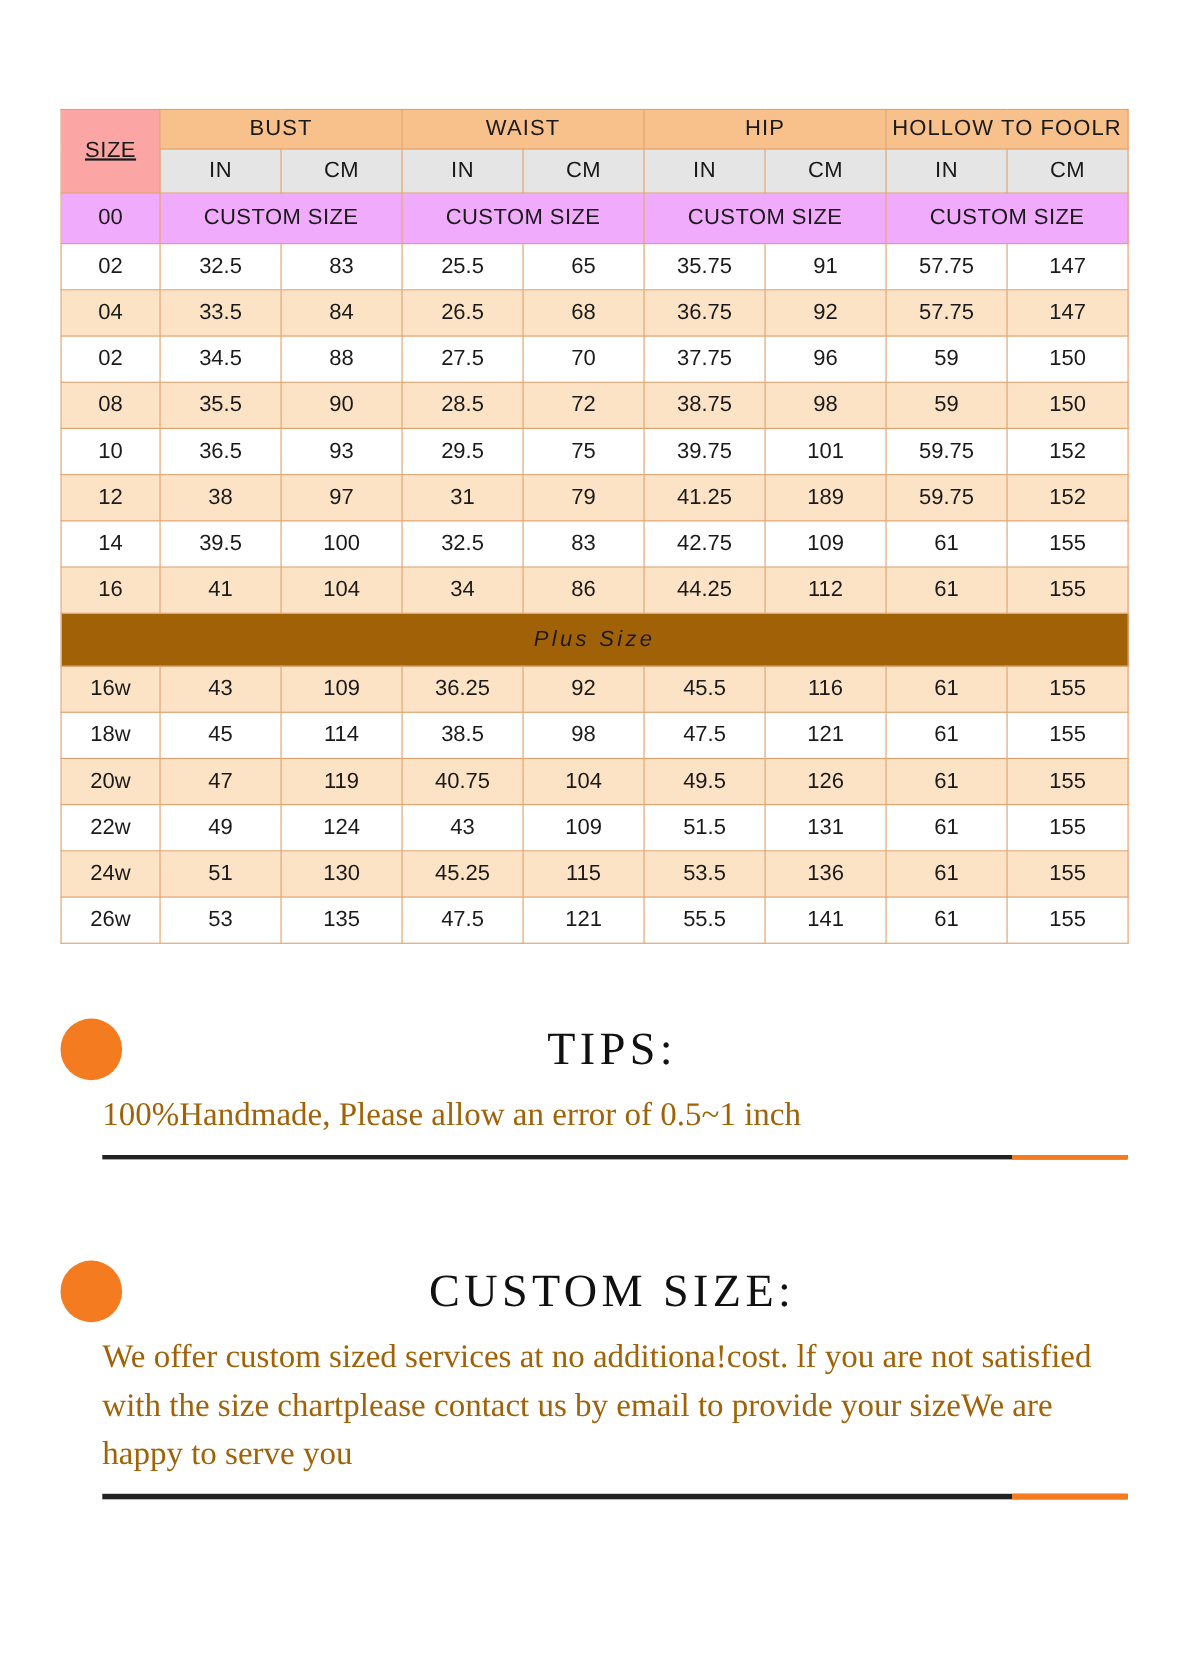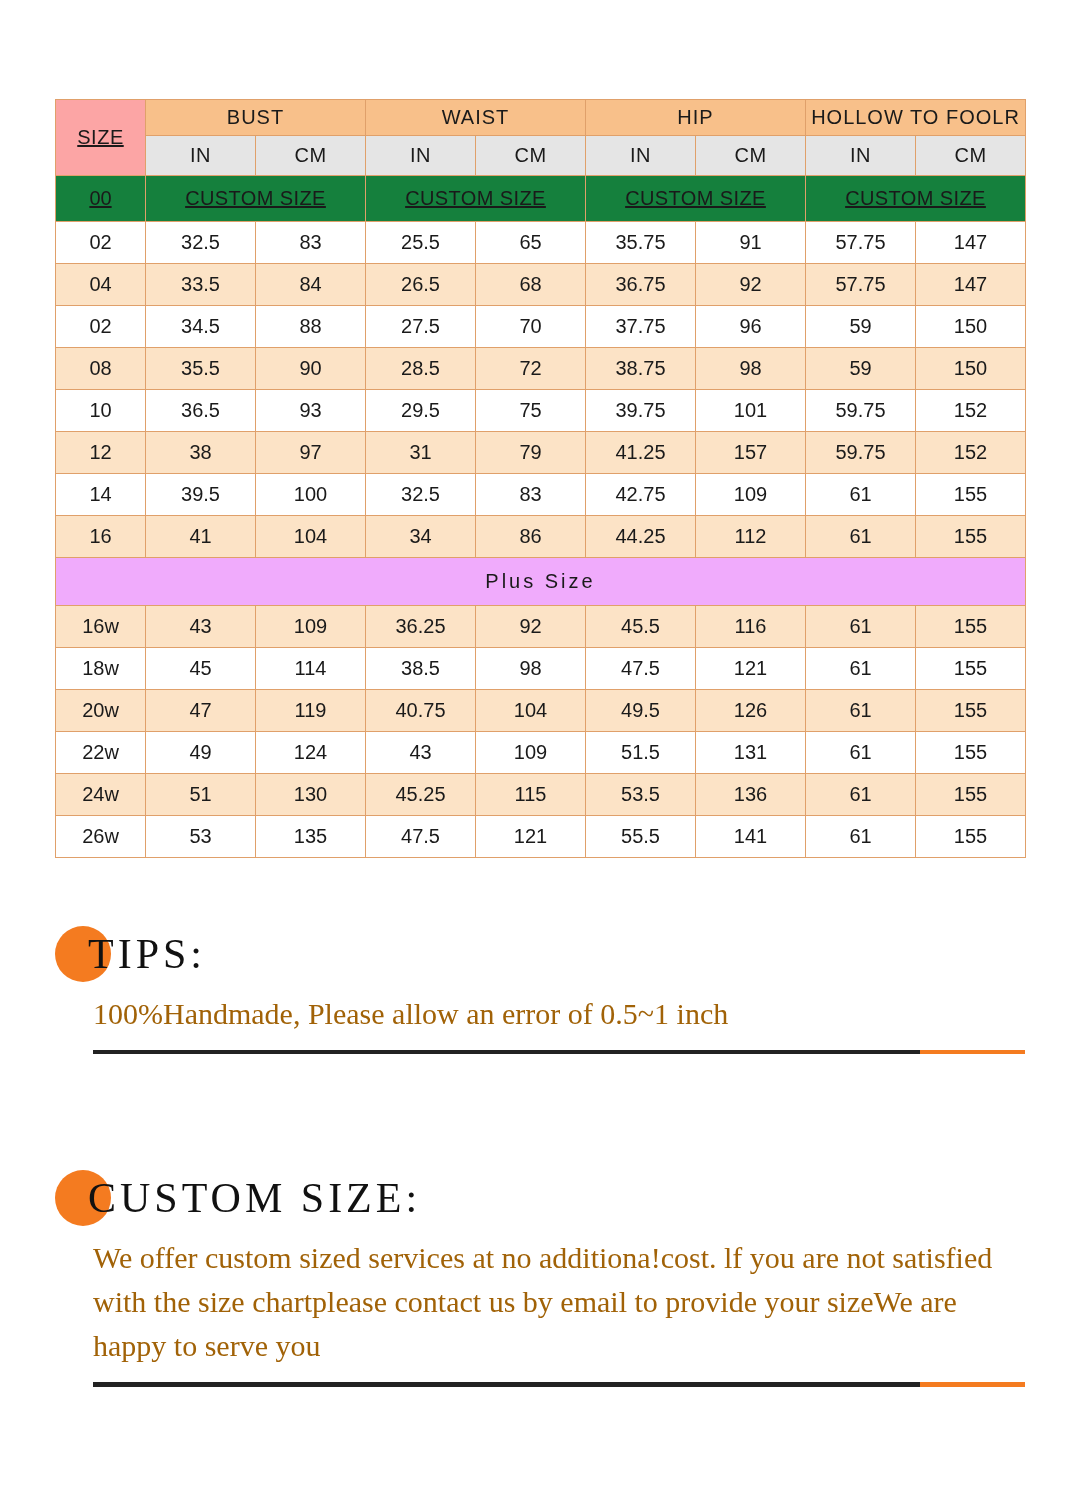--- a/index.html
+++ b/index.html
@@ -61,47 +61,48 @@
     background: #e5e5e5;
     font-weight: bold;
     font-size: 17px;
     letter-spacing: .5px;
     height: 40px;
     color: #1a1a1a;
   }
   .row-a td { background: #fce3c6; height: 42px; }
   .row-b td { background: #ffffff; height: 42px; }
   .custom-row td {
-    background: #15803d;
+    background: #f0abfc;
     height: 46px;
-    text-decoration: underline;
   }
   .custom-size-cell {
     color: #e02020;
     font-weight: bold;
     font-size: 18px;
     letter-spacing: .4px;
   }
   .size-col { font-size: 20px; }
   .plus-size-row td {
-    background: #f0abfc;
+    background: #a16207;
     height: 48px;
     font-size: 21px;
     letter-spacing: 3px;
     font-family: "Liberation Serif", serif;
+    font-style: italic;
   }
 
   
   .section { position: absolute; left: 55px; width: 970px; }
   .sec-tips { top: 920px; }
-  .sec-custom { top: 1164px; }
+  .sec-custom { top: 1140px; }
 
   .sec-head {
     position: relative;
     height: 72px;
+    text-align: center;
   }
   .dot {
     position: absolute;
     left: 0;
     top: 6px;
     width: 56px;
     height: 56px;
     border-radius: 50%;
     background: #f47b20;
   }
@@ -243,21 +244,21 @@
             <td>59.75</td>
             <td>152</td>
           </tr>
           <tr class="row-a">
             <td class="size-col">12</td>
             <td>38</td>
             <td>97</td>
             <td>31</td>
             <td>79</td>
             <td>41.25</td>
-            <td>157</td>
+            <td>189</td>
             <td>59.75</td>
             <td>152</td>
           </tr>
           <tr class="row-b">
             <td class="size-col">14</td>
             <td>39.5</td>
             <td>100</td>
             <td>32.5</td>
             <td>83</td>
             <td>42.75</td>

